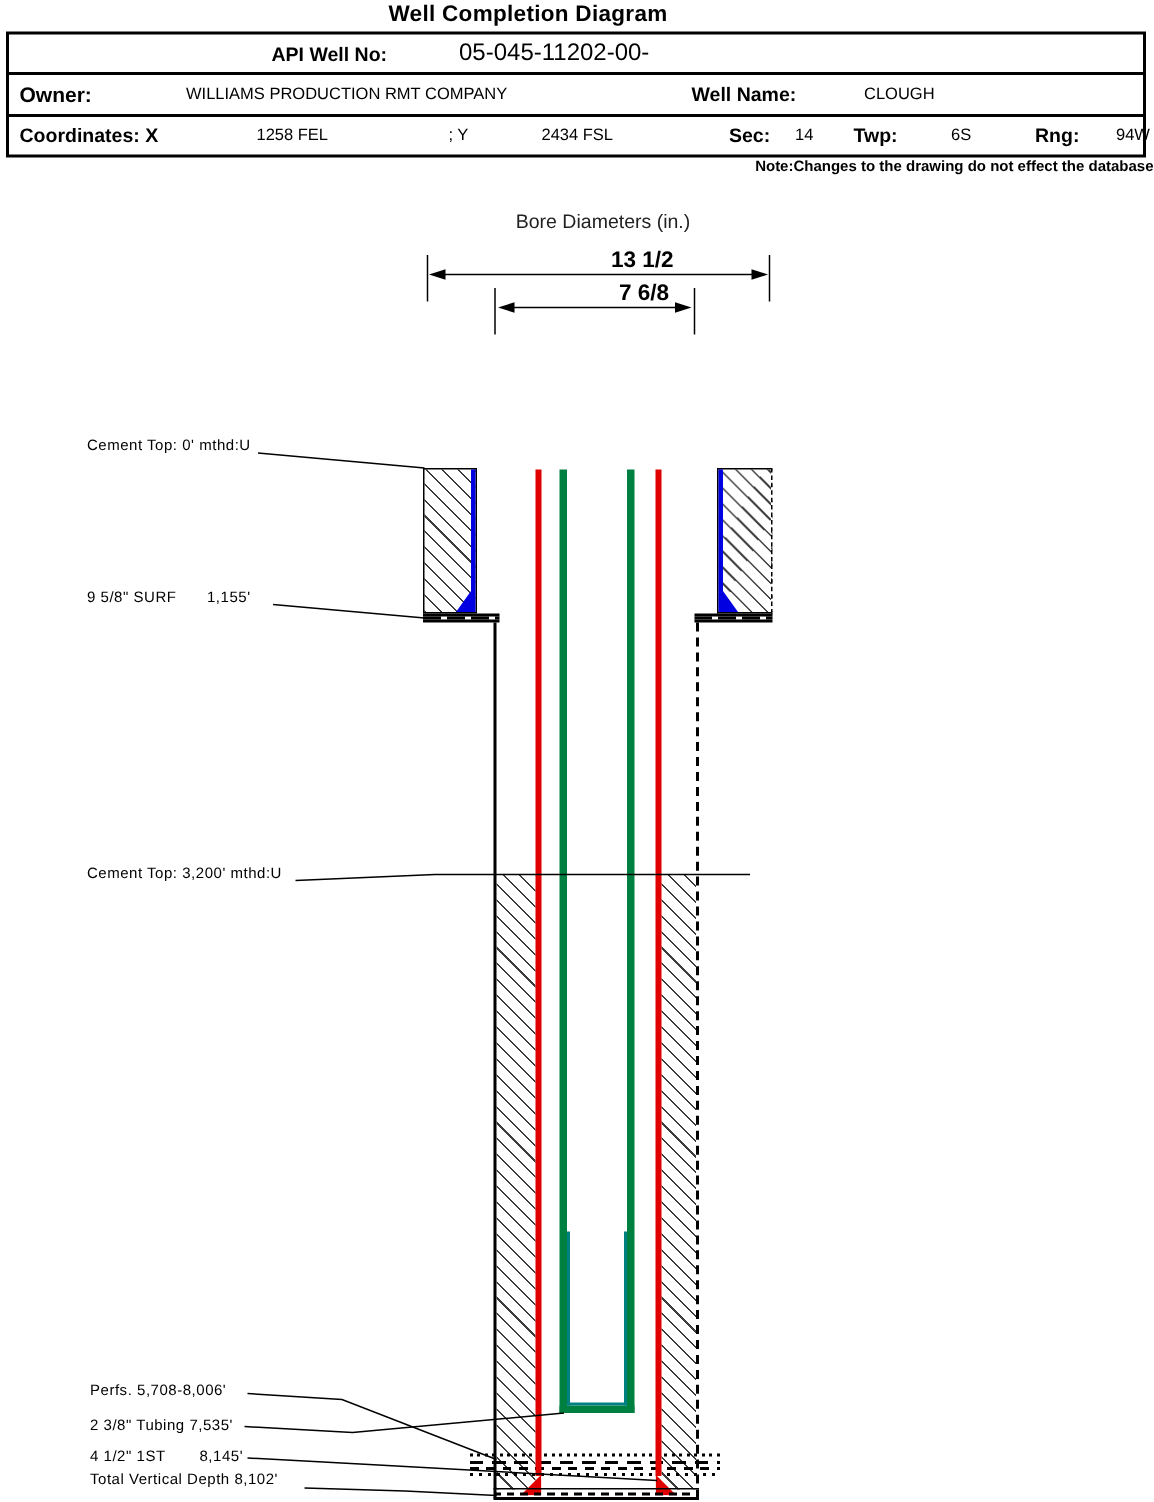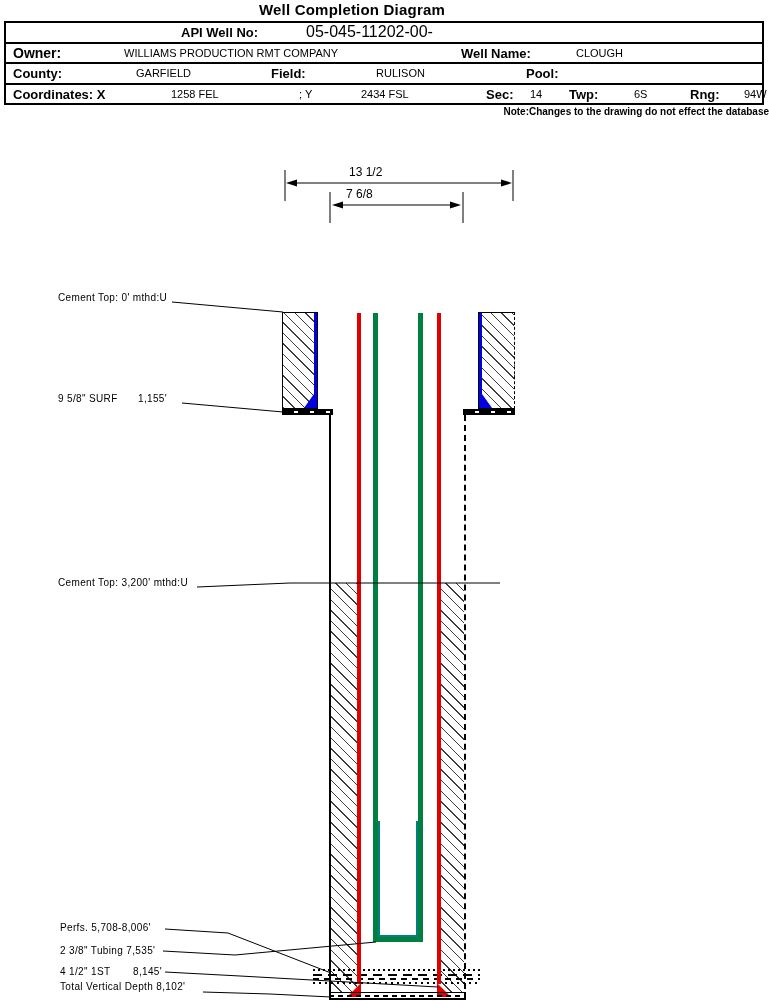--- a/index.html
+++ b/index.html
@@ -31,21 +31,21 @@
     position:absolute;left:0;top:106px;width:769px;text-align:right;
     font-size:10px;font-weight:bold;
   }
   
   #diagram{position:absolute;left:0;top:121px;width:769px;height:880px;}
   #bore-title{
     position:absolute;left:252px;top:19px;width:300px;text-align:center;
     font-size:13px;color:#222;z-index:5;
   }
   .dim-label{
-    position:absolute;width:100px;text-align:left;font-size:12px;z-index:5;
+    position:absolute;width:100px;text-align:right;font-size:15px;z-index:5;font-weight:bold;
   }
   .ann{
     position:absolute;font-size:10px;letter-spacing:.35px;white-space:nowrap;z-index:5;
   }
   .hatch{
     background-image:repeating-linear-gradient(45deg,
       #3d3d3d 0px,#3d3d3d 1px,transparent 1px,transparent 7.5px);
   }
   .struct{position:absolute;z-index:2;}
   .over{position:absolute;z-index:3;}
@@ -89,45 +89,38 @@
     <span class="tlabel" style="left:175px">API Well No:</span>
     <span class="tvalue api" style="left:300px">05-045-11202-00-</span>
   </div>
   <div class="trow">
     <span class="tlabel" style="left:7px;font-size:14px">Owner:</span>
     <span class="tvalue" style="left:118px">WILLIAMS PRODUCTION RMT COMPANY</span>
     <span class="tlabel" style="left:455px">Well Name:</span>
     <span class="tvalue" style="left:570px">CLOUGH</span>
   </div>
   <div class="trow">
-    <span class="tlabel" style="left:7px">County:</span>
-    <span class="tvalue" style="left:130px">GARFIELD</span>
-    <span class="tlabel" style="left:265px">Field:</span>
-    <span class="tvalue" style="left:370px">RULISON</span>
-    <span class="tlabel" style="left:520px">Pool:</span>
-    <span class="tvalue" style="left:575px"></span>
-  </div>
-  <div class="trow">
     <span class="tlabel" style="left:7px">Coordinates: X</span>
     <span class="tvalue" style="left:165px">1258 FEL</span>
     <span class="tvalue" style="left:293px">; Y</span>
     <span class="tvalue" style="left:355px">2434 FSL</span>
     <span class="tlabel" style="left:480px">Sec:</span>
     <span class="tvalue" style="left:524px">14</span>
     <span class="tlabel" style="left:563px">Twp:</span>
     <span class="tvalue" style="left:628px">6S</span>
     <span class="tlabel" style="left:684px">Rng:</span>
     <span class="tvalue" style="left:738px">94W</span>
   </div>
 </div>
 
 <div id="note">Note:Changes to the drawing do not effect the database</div>
 
 <div id="diagram">
 
+  <div id="bore-title">Bore Diameters (in.)</div>
   <div class="dim-label" style="left:349px;top:44px">13 1/2</div>
   <div class="dim-label" style="left:346px;top:66px">7 6/8</div>
 
   <div class="struct casing hatch" style="left:282px;top:191px;width:36px;height:97px"></div>
   <div class="struct casing right hatch" style="left:478px;top:191px;width:37px;height:97px"></div>
   <div class="struct cement-line" style="left:314px;top:192px;width:3px;height:95px"></div>
   <div class="struct cement-line" style="left:479px;top:192px;width:3px;height:95px"></div>
   <div class="struct cement-line tri-bl" style="left:304px;top:273px;width:10px;height:14px"></div>
   <div class="struct cement-line tri-br" style="left:482px;top:273px;width:10px;height:14px"></div>
   <div class="struct foot" style="left:282px;top:288px;width:51px;height:6px"></div>

